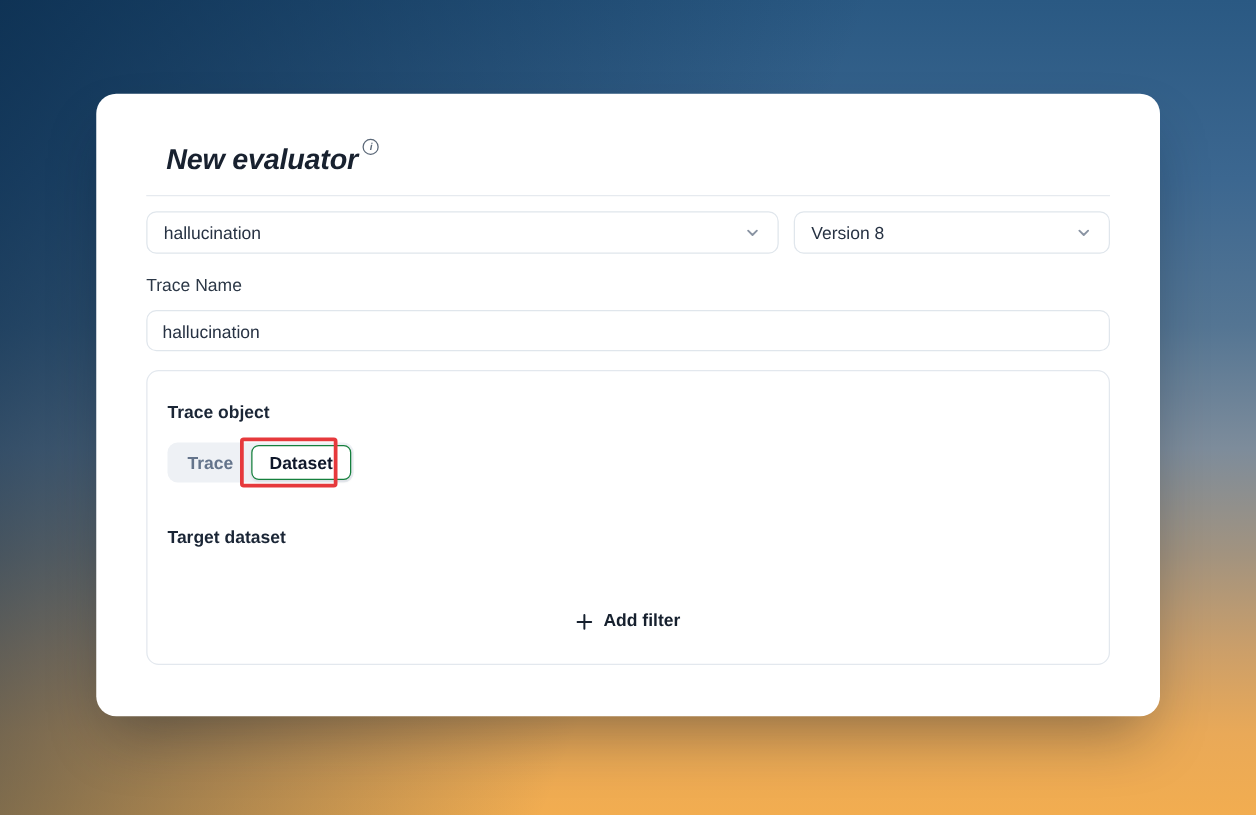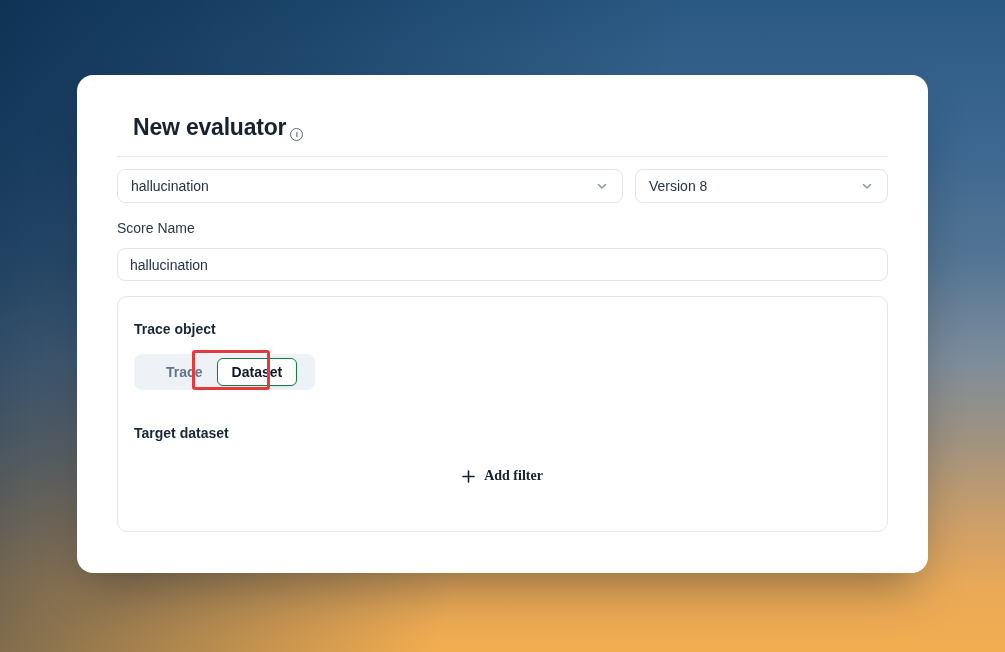--- a/index.html
+++ b/index.html
@@ -26,21 +26,22 @@
     width: 851px; height: 498px;
     background: #ffffff;
     border-radius: 16px;
     box-shadow: 0 24px 48px -12px rgba(10, 20, 35, 0.38);
     padding: 0 40px;
   }
 
   .title-row {
     margin: 38px 0 0 16px;
     display: flex;
-    align-items: flex-end;
+    align-items: flex-start;
+    font-style: italic;
   }
   .title {
     font-size: 23px;
     line-height: 28px;
     font-weight: 700;
     letter-spacing: -0.2px;
     color: #18212f;
   }
   .info-badge {
     display: inline-flex;
@@ -124,21 +125,21 @@
   .toggle-wrap {
     position: relative;
     display: inline-block;
     margin-top: 16px;
   }
   .segmented {
     display: inline-flex;
     align-items: center;
     background: #eef1f5;
     border-radius: 8px;
-    padding: 18px;
+    padding: 2px;
     height: 32px;
   }
   .seg {
     border: none;
     background: transparent;
     height: 28px;
     border-radius: 6px;
     font-family: "Liberation Sans", "DejaVu Sans", sans-serif;
     font-size: 14px;
     font-weight: 600;
@@ -163,30 +164,31 @@
   }
 
   .card-label.filter { margin-top: 35px; }
 
   .addfilter-row {
     margin-top: 22px;
     text-align: center;
   }
   .add-filter {
     display: inline-flex;
-    align-items: center;
+    align-items: flex-end;
     gap: 9px;
     border: none;
     background: transparent;
-    font-family: Liberation Serif, serif;
+    font-family: Liberation Sans, sans-serif;
     font-size: 14px;
     font-weight: 700;
     color: #16202e;
     cursor: pointer;
     height: 24px;
+    margin-top: 20px;
   }
   .plus-glyph { display: block; }
 
   .helper {
     margin-top: 14px;
     font-size: 14px;
     color: #68788f;
     line-height: 17px;
   }
 </style>
@@ -211,21 +213,21 @@
         </svg>
       </div>
       <div class="select version">
         <span>Version 8</span>
         <svg class="chev" width="14" height="14" viewBox="0 0 14 14">
           <path d="M3.5 5.5 L7 9 L10.5 5.5" fill="none" stroke="#8a94a3" stroke-width="1.5" stroke-linecap="round" stroke-linejoin="round"></path>
         </svg>
       </div>
     </div>
 
-    <label class="field-label">Score Name</label>
+    <label class="field-label">Trace Name</label>
     <input class="text-input" type="text" value="hallucination" style="">
 
     <div class="card">
 
       <div class="card-label">Trace object</div>
 
       <div class="toggle-wrap">
         <div class="segmented">
           <button class="seg">Trace</button>
           <button class="seg selected">Dataset</button>

